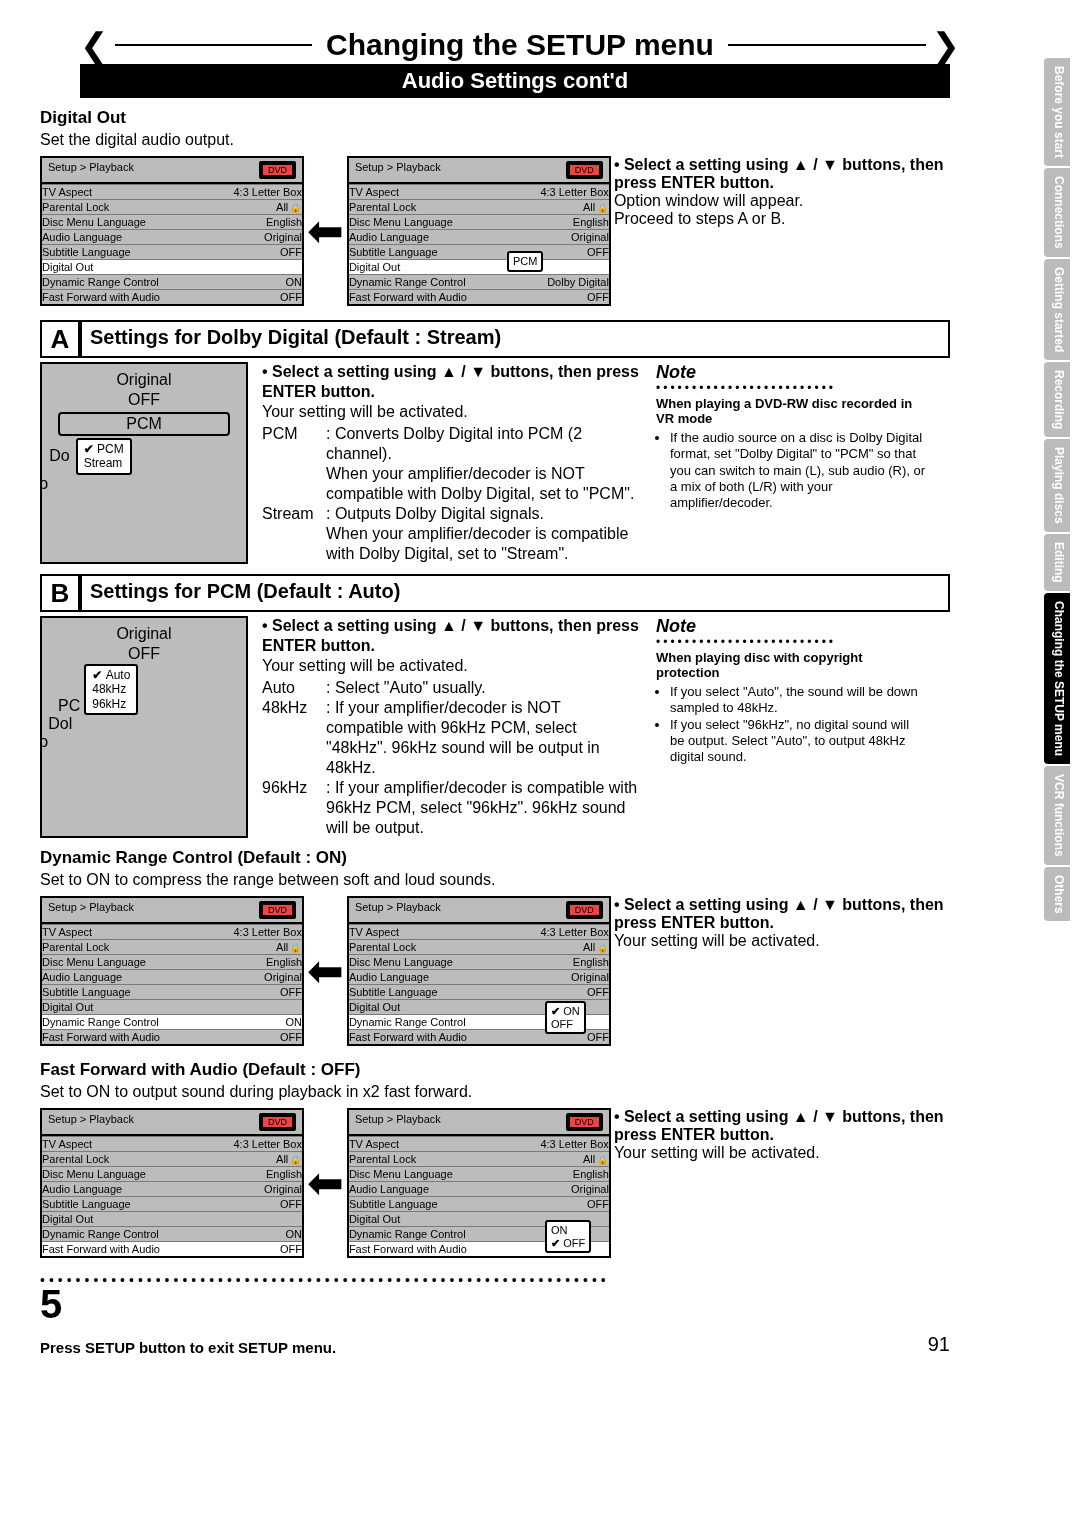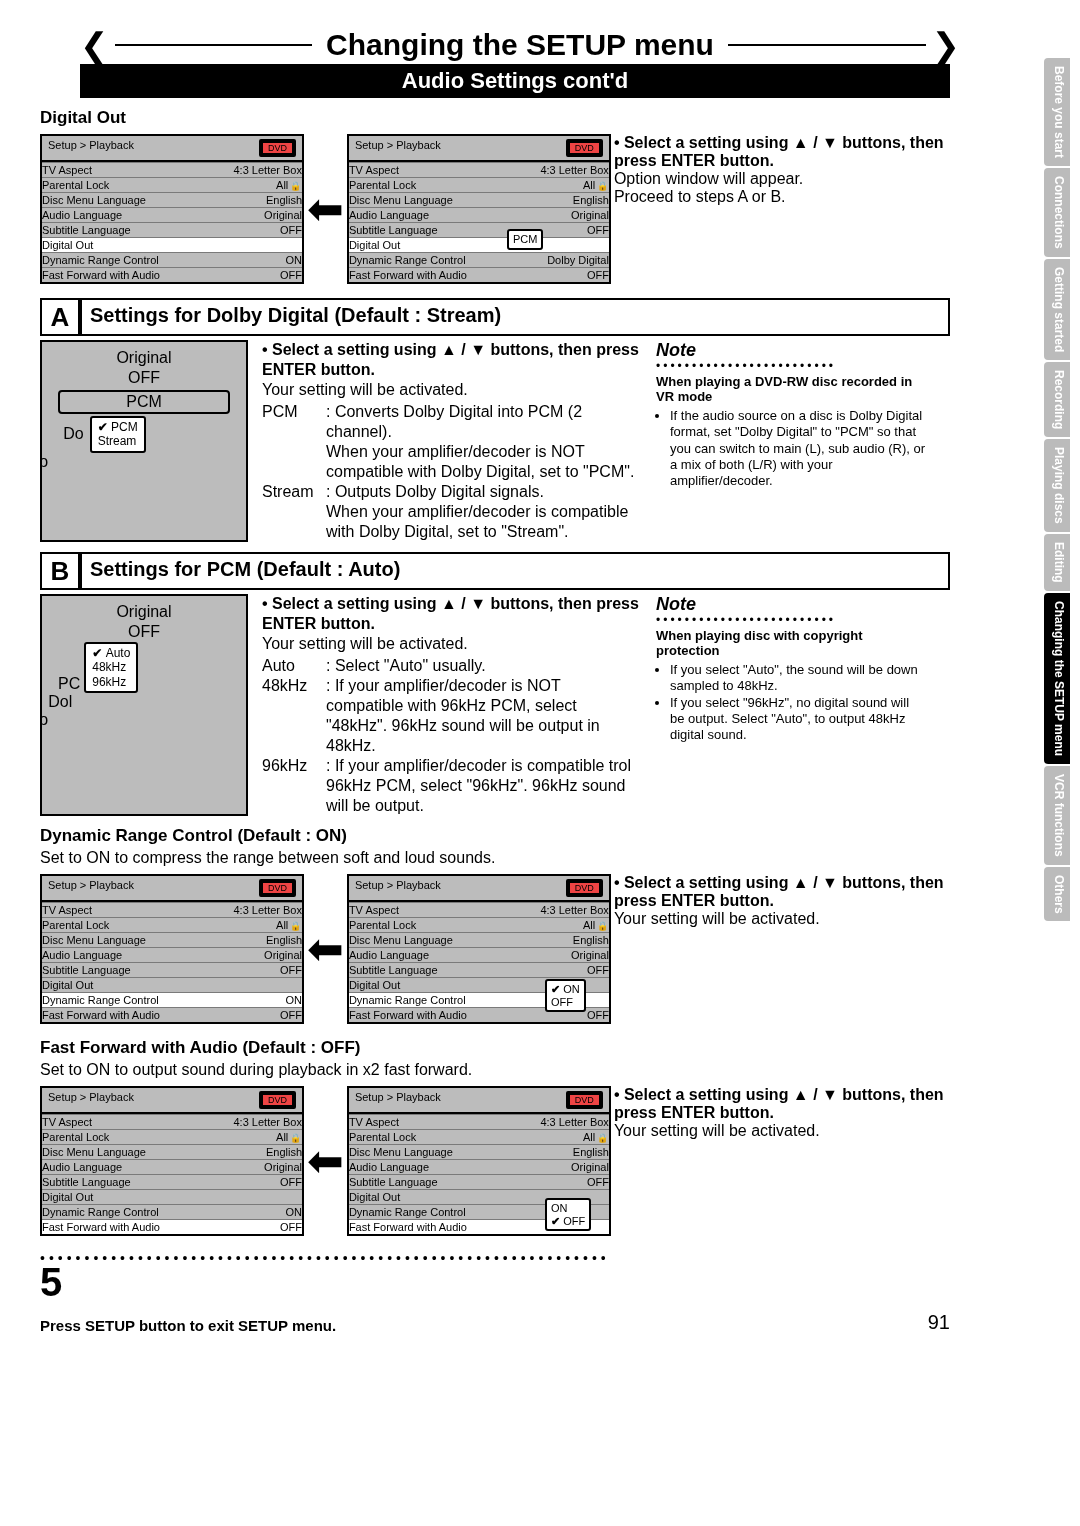--- a/index.html
+++ b/index.html
@@ -78,20 +78,21 @@
     <span class="tail"></span>
     <h1>Changing the SETUP menu</h1>
     <span class="tail"></span>
     <span class="wing">❯</span>
   </div>
   <div class="sub-band">Audio Settings cont'd</div>
 
   <div class="content">
 
     <h3 class="sec">Digital Out</h3>
+    <p class="body">Set the digital audio output.</p>
 
     <div class="row">
 
       <div class="menu-box">
         <div class="menu-head">
             <span>Setup &gt; Playback</span>
             <span class="dvd-chip">DVD</span>
           </div>
         <div class="menu-body">
           <div class="menu-row">
@@ -189,21 +190,21 @@
     </div>
     <div class="panel">
       <div class="dropdown-snip">
         <div class="line" style="text-align:center">Original</div>
         <div class="line" style="text-align:center">OFF</div>
         <div class="boxed">
           <div class="opt" style="text-align:center">PCM</div>
         </div>
         <div style="display:flex; align-items:center;">
           <span class="cut">trol</span>
-          <span style="margin-left:23px">Do</span>
+          <span style="margin-left:9px">Do</span>
           <span class="popup" style="margin-left:6px;">
             <span class="check">PCM</span><br>
             <span>Stream</span>
           </span>
         </div>
         <div class="cut" style="padding-left:0">udio</div>
       </div>
       <div class="explain">
         <div class="arrtxt"><span class="lead">Select a setting using ▲ / ▼ buttons, then press ENTER button.</span></div>
         <div>Your setting will be activated.</div>
@@ -250,21 +251,21 @@
       </div>
       <div class="explain">
         <div class="arrtxt"><span class="lead">Select a setting using ▲ / ▼ buttons, then press ENTER button.</span></div>
         <div>Your setting will be activated.</div>
         <div class="kv">
           <div class="k">Auto</div>
             <div class="v">: Select "Auto" usually.</div>
           <div class="k">48kHz</div>
             <div class="v">: If your amplifier/decoder is NOT compatible with 96kHz PCM, select "48kHz". 96kHz sound will be output in 48kHz.</div>
           <div class="k">96kHz</div>
-            <div class="v">: If your amplifier/decoder is compatible trol 96kHz PCM, select "96kHz". 96kHz sound will be output.</div>
+            <div class="v">: If your amplifier/decoder is compatible with 96kHz PCM, select "96kHz". 96kHz sound will be output.</div>
         </div>
       </div>
       <div class="note">
         <h4>Note</h4>
         <div class="dots">•••••••••••••••••••••••••</div>
         <div class="nb">When playing disc with copyright protection</div>
         <ul>
           <li>If you select "Auto", the sound will be down sampled to 48kHz.</li>
           <li>If you select "96kHz", no digital sound will be output. Select "Auto", to output 48kHz digital sound.</li>
         </ul>

